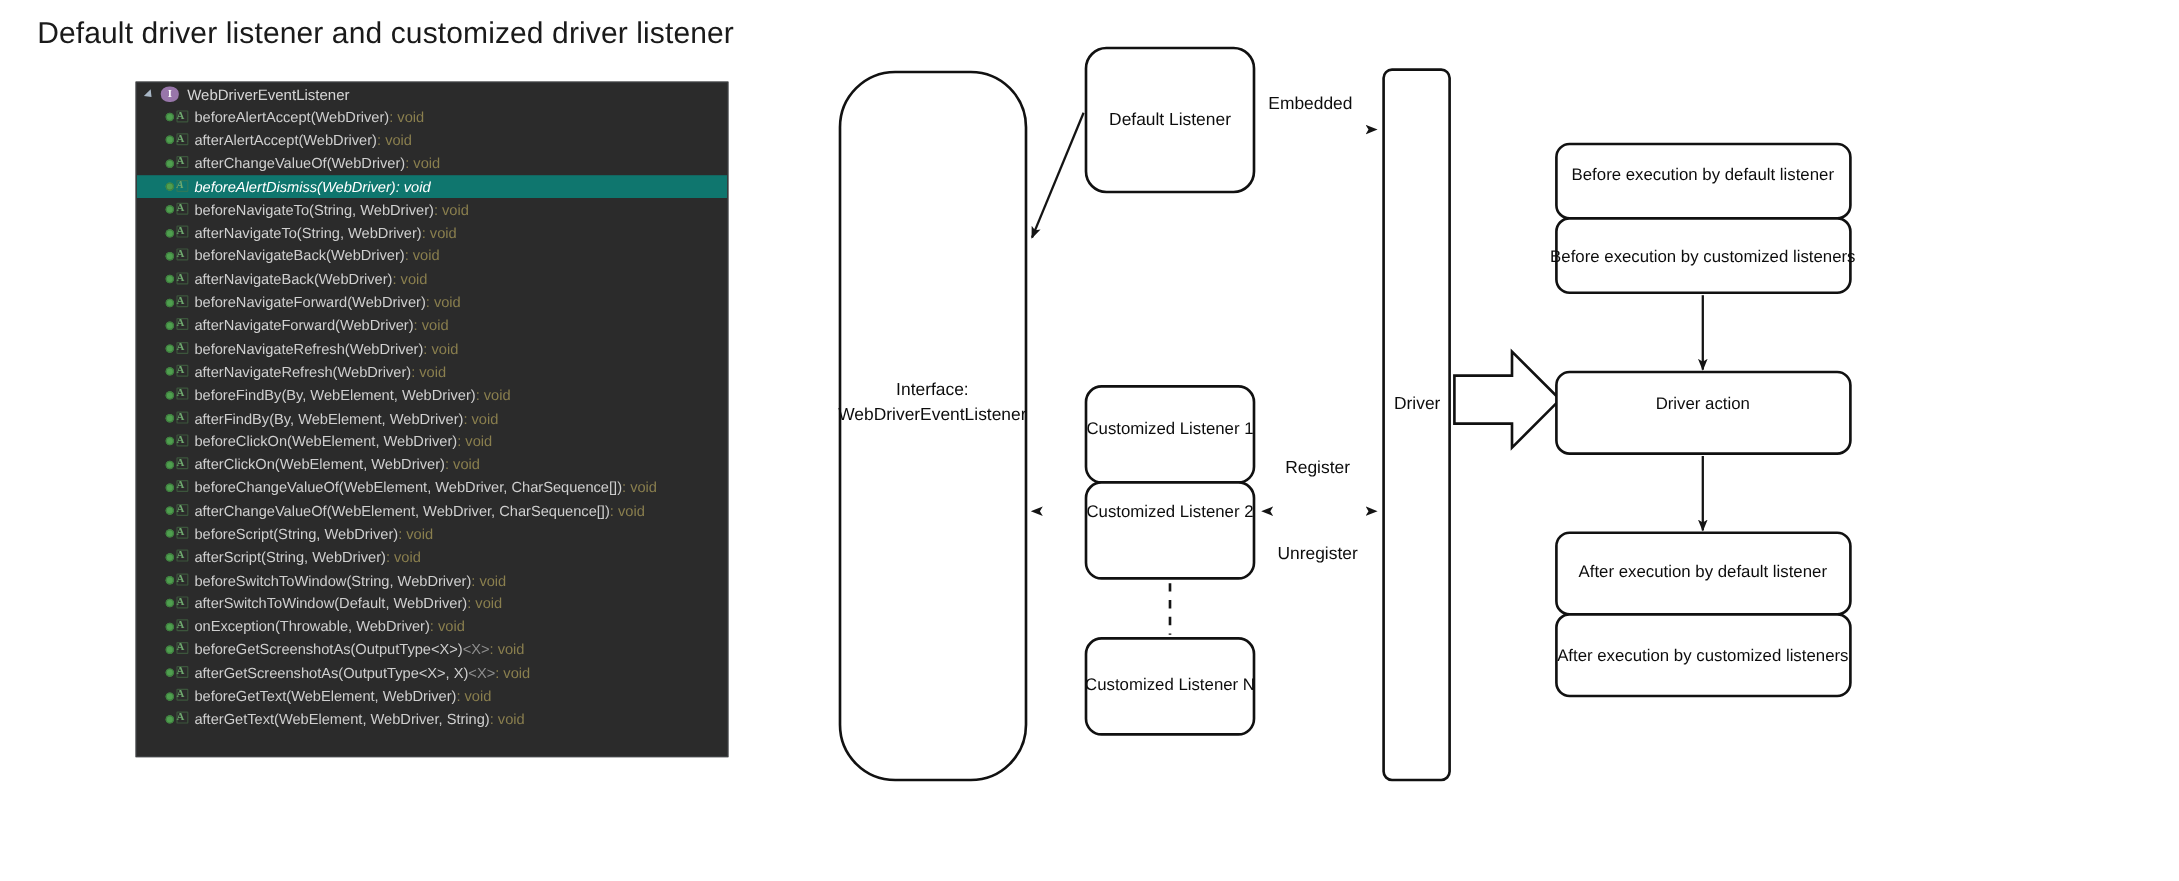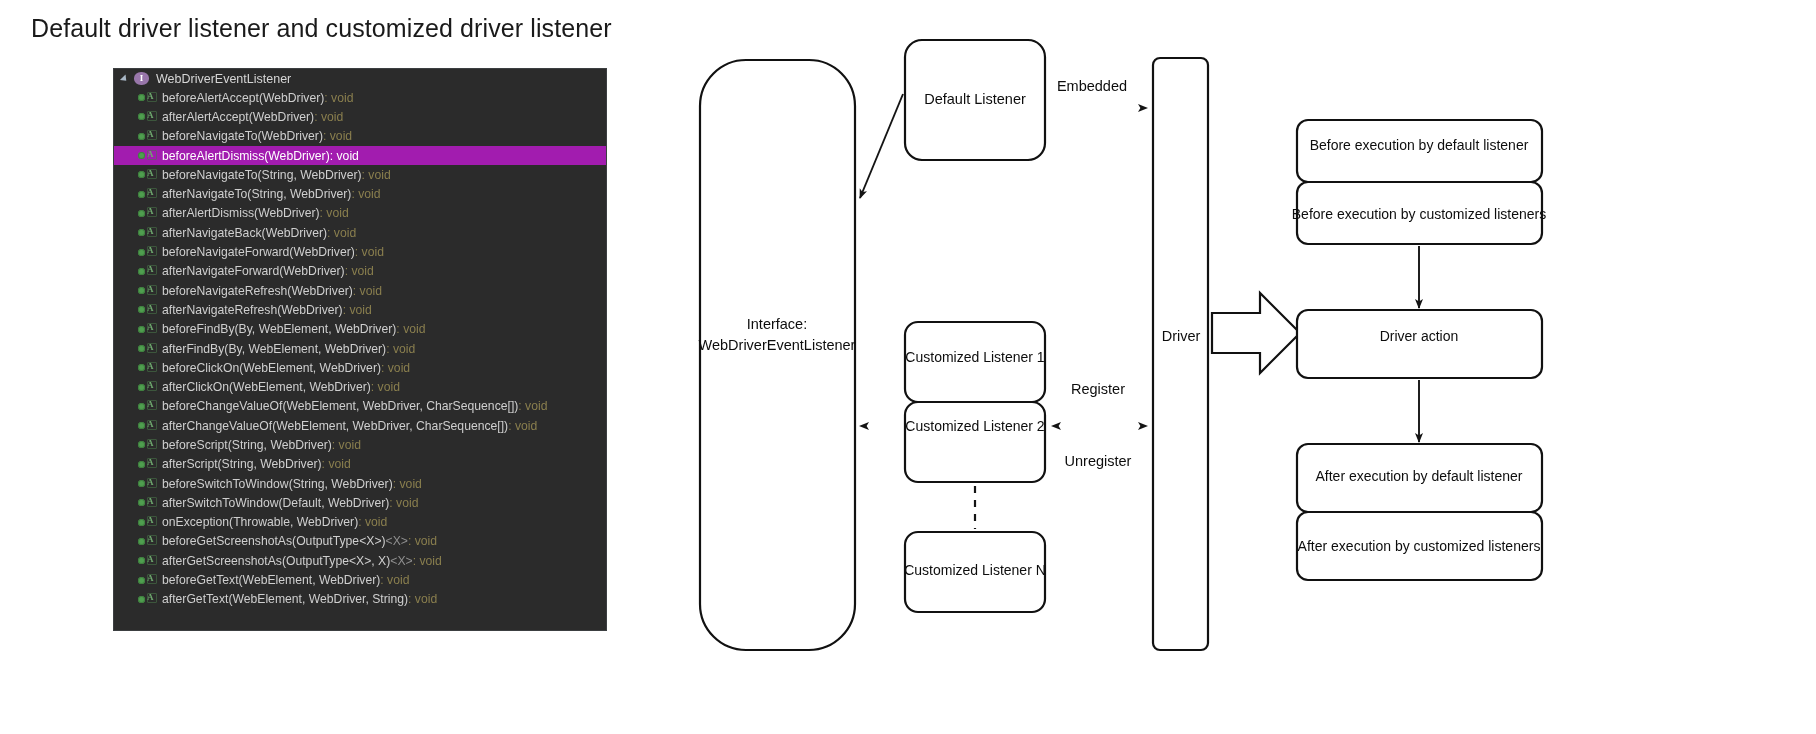--- a/index.html
+++ b/index.html
@@ -33,21 +33,21 @@
     display:flex;align-items:center;justify-content:center;
     color:#ffffff;font-size:9px;font-weight:bold;font-family:"Liberation Serif",serif;
     flex:0 0 auto;margin-right:7px;line-height:1;
   }
   .tree-root-label{color:#d6d6d6;font-size:12.5px;white-space:nowrap;}
 
   .tree-row{
     display:flex;align-items:center;height:19.3px;padding-left:24px;box-sizing:border-box;
     white-space:nowrap;position:relative;
   }
-  .tree-row.selected{background:#a21caf;}
+  .tree-row.selected{background:#0f766e;font-style:italic;}
   .dot{
     width:7px;height:7px;border-radius:50%;background:#4f9f4f;
     box-shadow:inset 0 0 0 1px #3f7f3f;flex:0 0 auto;margin-right:2px;
   }
   .abstract-mark{
     width:11px;height:12px;flex:0 0 auto;margin-right:4px;position:relative;
   }
   .abstract-mark::before{
     content:"A";position:absolute;left:0;top:-1px;
     font-size:9px;color:#6fa96f;font-family:"Liberation Serif",serif;font-weight:bold;
@@ -103,21 +103,21 @@
       </div>
       <div class="tree-row">
         <span class="dot"></span>
         <span class="abstract-mark"></span>
         <span class="m-name">afterAlertAccept(WebDriver)</span>
         <span class="m-type"> : void</span>
       </div>
       <div class="tree-row">
         <span class="dot"></span>
         <span class="abstract-mark"></span>
-        <span class="m-name">beforeNavigateTo(WebDriver)</span>
+        <span class="m-name">afterChangeValueOf(WebDriver)</span>
         <span class="m-type"> : void</span>
       </div>
       <div class="tree-row selected">
         <span class="dot"></span>
         <span class="abstract-mark"></span>
         <span class="m-name">beforeAlertDismiss(WebDriver)</span>
         <span class="m-type"> : void</span>
       </div>
       <div class="tree-row">
         <span class="dot"></span>
@@ -127,21 +127,21 @@
       </div>
       <div class="tree-row">
         <span class="dot"></span>
         <span class="abstract-mark"></span>
         <span class="m-name">afterNavigateTo(String, WebDriver)</span>
         <span class="m-type"> : void</span>
       </div>
       <div class="tree-row">
         <span class="dot"></span>
         <span class="abstract-mark"></span>
-        <span class="m-name">afterAlertDismiss(WebDriver)</span>
+        <span class="m-name">beforeNavigateBack(WebDriver)</span>
         <span class="m-type"> : void</span>
       </div>
       <div class="tree-row">
         <span class="dot"></span>
         <span class="abstract-mark"></span>
         <span class="m-name">afterNavigateBack(WebDriver)</span>
         <span class="m-type"> : void</span>
       </div>
       <div class="tree-row">
         <span class="dot"></span>

